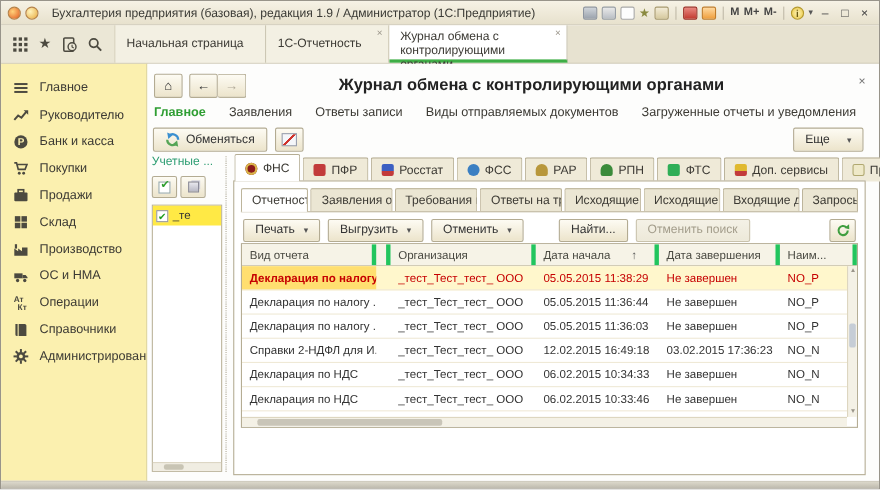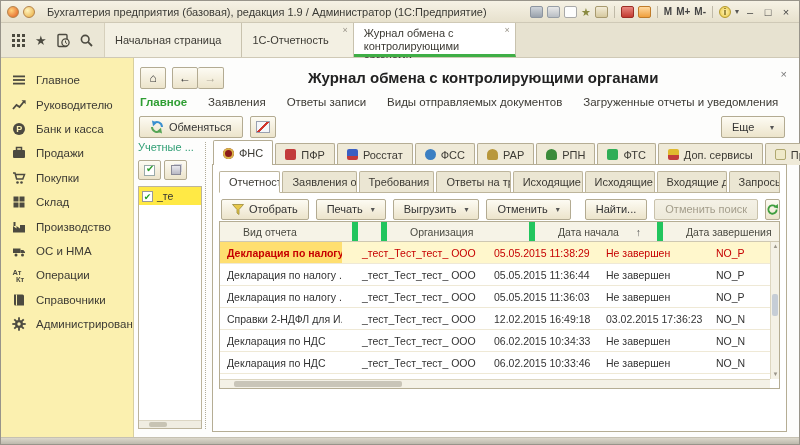--- a/index.html
+++ b/index.html
@@ -83,21 +83,21 @@
 .dtab{display:inline-flex;align-items:center;height:21px;padding:0 9px;background:#ebe6d3;border:1px solid #bdb59c;border-bottom:none;border-radius:2px 2px 0 0;font-size:11px;color:#3c3a34;white-space:nowrap;overflow:hidden;}
 .dtab.active{background:#fff;position:relative;z-index:2;height:22px;border-bottom:1px solid #fff;}
 .grid-toolbar{height:29px;display:flex;align-items:center;gap:7px;border-top:1px solid #bdb59c;margin-top:-1px;padding:4px 2px 0 2px;}
 .grid-toolbar .btn{height:21px;}
 .gap{width:18px;}
 .refresh-btn{margin-left:auto;width:24px;justify-content:center;padding:0;}
 
 .grid{position:relative;border:1px solid #b5ad94;background:#fff;height:168px;flex:0 0 168px;overflow:hidden;font-size:10.5px;}
 .grow{display:flex;height:22px;align-items:center;border-bottom:1px solid #efe9d6;color:#333;}
 .ghead{height:20px;background:#f6f3e7;border-bottom:1px solid #cfc8b2;color:#4a4a42;}
-.ghead .cell{border-right:6px solid #22c55e;height:100%;display:flex;align-items:center;margin-left:16px;}
+.ghead .cell{border-right:4px solid #22c55e;height:100%;display:flex;align-items:center;}
 .cell{padding-left:7px;white-space:nowrap;overflow:hidden;flex:0 0 auto;}
 .c1{width:122px;}.cic{width:13px;padding:0;}.c2{width:132px;}.c3{width:112px;display:flex;}.c4{width:110px;}.c5{flex:1 1 auto;min-width:0;}
 .sort{margin-left:auto;margin-right:16px;color:#555;}
 .grow.sel{background:#fff7cc;}
 .grow.sel .cell{color:#c60000;}
 .grow.sel .c1{background:#ffdf70;height:100%;display:flex;align-items:center;font-weight:bold;}
 .grow.partial{height:5px;overflow:hidden;border-bottom:none;}
 .grow.partial .cell{transform:translateY(8px);color:#555;}
 .vscroll{position:absolute;top:20px;right:0;bottom:9px;width:9px;background:#f4f1e6;border-left:1px solid #ddd6c0;}
 .vscroll .thumb{position:absolute;top:52px;left:1px;width:6px;height:22px;background:#c6cdd6;border-radius:2px;}
@@ -198,32 +198,32 @@
       </div>
       <div class="side-item">
         <span class="sicon"><svg width="14" height="14" viewBox="0 0 14 14">
               <circle cx="7" cy="7" r="6" fill="#4c4a40"></circle>
               <text x="4.2" y="10.2" font-size="9" fill="#fbf0af" font-weight="bold">Р</text>
             </svg></span>
         <span>Банк и касса</span>
       </div>
       <div class="side-item">
         <span class="sicon"><svg width="14" height="14" viewBox="0 0 14 14">
-              <rect x="4.5" y="1.5" width="5" height="3" fill="none" stroke="#4c4a40" stroke-width="1.5"></rect>
-              <rect x="1" y="4" width="12" height="8" rx="1" fill="#4c4a40"></rect>
-            </svg></span>
-        <span>Продажи</span>
-      </div>
-      <div class="side-item">
-        <span class="sicon"><svg width="14" height="14" viewBox="0 0 14 14">
               <path d="M1 2h2l1.6 6h6.2l1.7-4.5H4" fill="none" stroke="#4c4a40" stroke-width="1.5"></path>
               <circle cx="5.5" cy="11.5" r="1.3" fill="#4c4a40"></circle>
               <circle cx="9.5" cy="11.5" r="1.3" fill="#4c4a40"></circle>
             </svg></span>
         <span>Покупки</span>
+      </div>
+      <div class="side-item">
+        <span class="sicon"><svg width="14" height="14" viewBox="0 0 14 14">
+              <rect x="4.5" y="1.5" width="5" height="3" fill="none" stroke="#4c4a40" stroke-width="1.5"></rect>
+              <rect x="1" y="4" width="12" height="8" rx="1" fill="#4c4a40"></rect>
+            </svg></span>
+        <span>Продажи</span>
       </div>
       <div class="side-item">
         <span class="sicon"><svg width="14" height="14" viewBox="0 0 14 14" fill="#4c4a40">
               <rect x="1.5" y="1.5" width="5" height="5"></rect>
               <rect x="7.5" y="1.5" width="5" height="5"></rect>
               <rect x="1.5" y="7.5" width="5" height="5"></rect>
               <rect x="7.5" y="7.5" width="5" height="5"></rect>
             </svg></span>
         <span>Склад</span>
       </div>
@@ -389,26 +389,20 @@
               <span class="dtab">Заявления о ...</span>
               <span class="dtab">Требования и...</span>
               <span class="dtab">Ответы на тр...</span>
               <span class="dtab">Исходящие ...</span>
               <span class="dtab">Исходящие ...</span>
               <span class="dtab">Входящие д...</span>
               <span class="dtab">Запросы</span>
             </div>
 
             <div class="grid-toolbar">
-              <span class="btn">
-                <svg width="12" height="11" viewBox="0 0 12 11">
-                    <polygon points="0.5,0.5 11.5,0.5 7,5.5 7,10.5 5,9 5,5.5" fill="#e8c84a" stroke="#9a8a3a" stroke-width="0.8"></polygon>
-                  </svg>
-                <span>Отобрать</span>
-              </span>
               <span class="btn">
                   <span>Печать</span>
                   <span class="caret">▾</span>
                 </span>
               <span class="btn">
                   <span>Выгрузить</span>
                   <span class="caret">▾</span>
                 </span>
               <span class="btn">
                   <span>Отменить</span>

